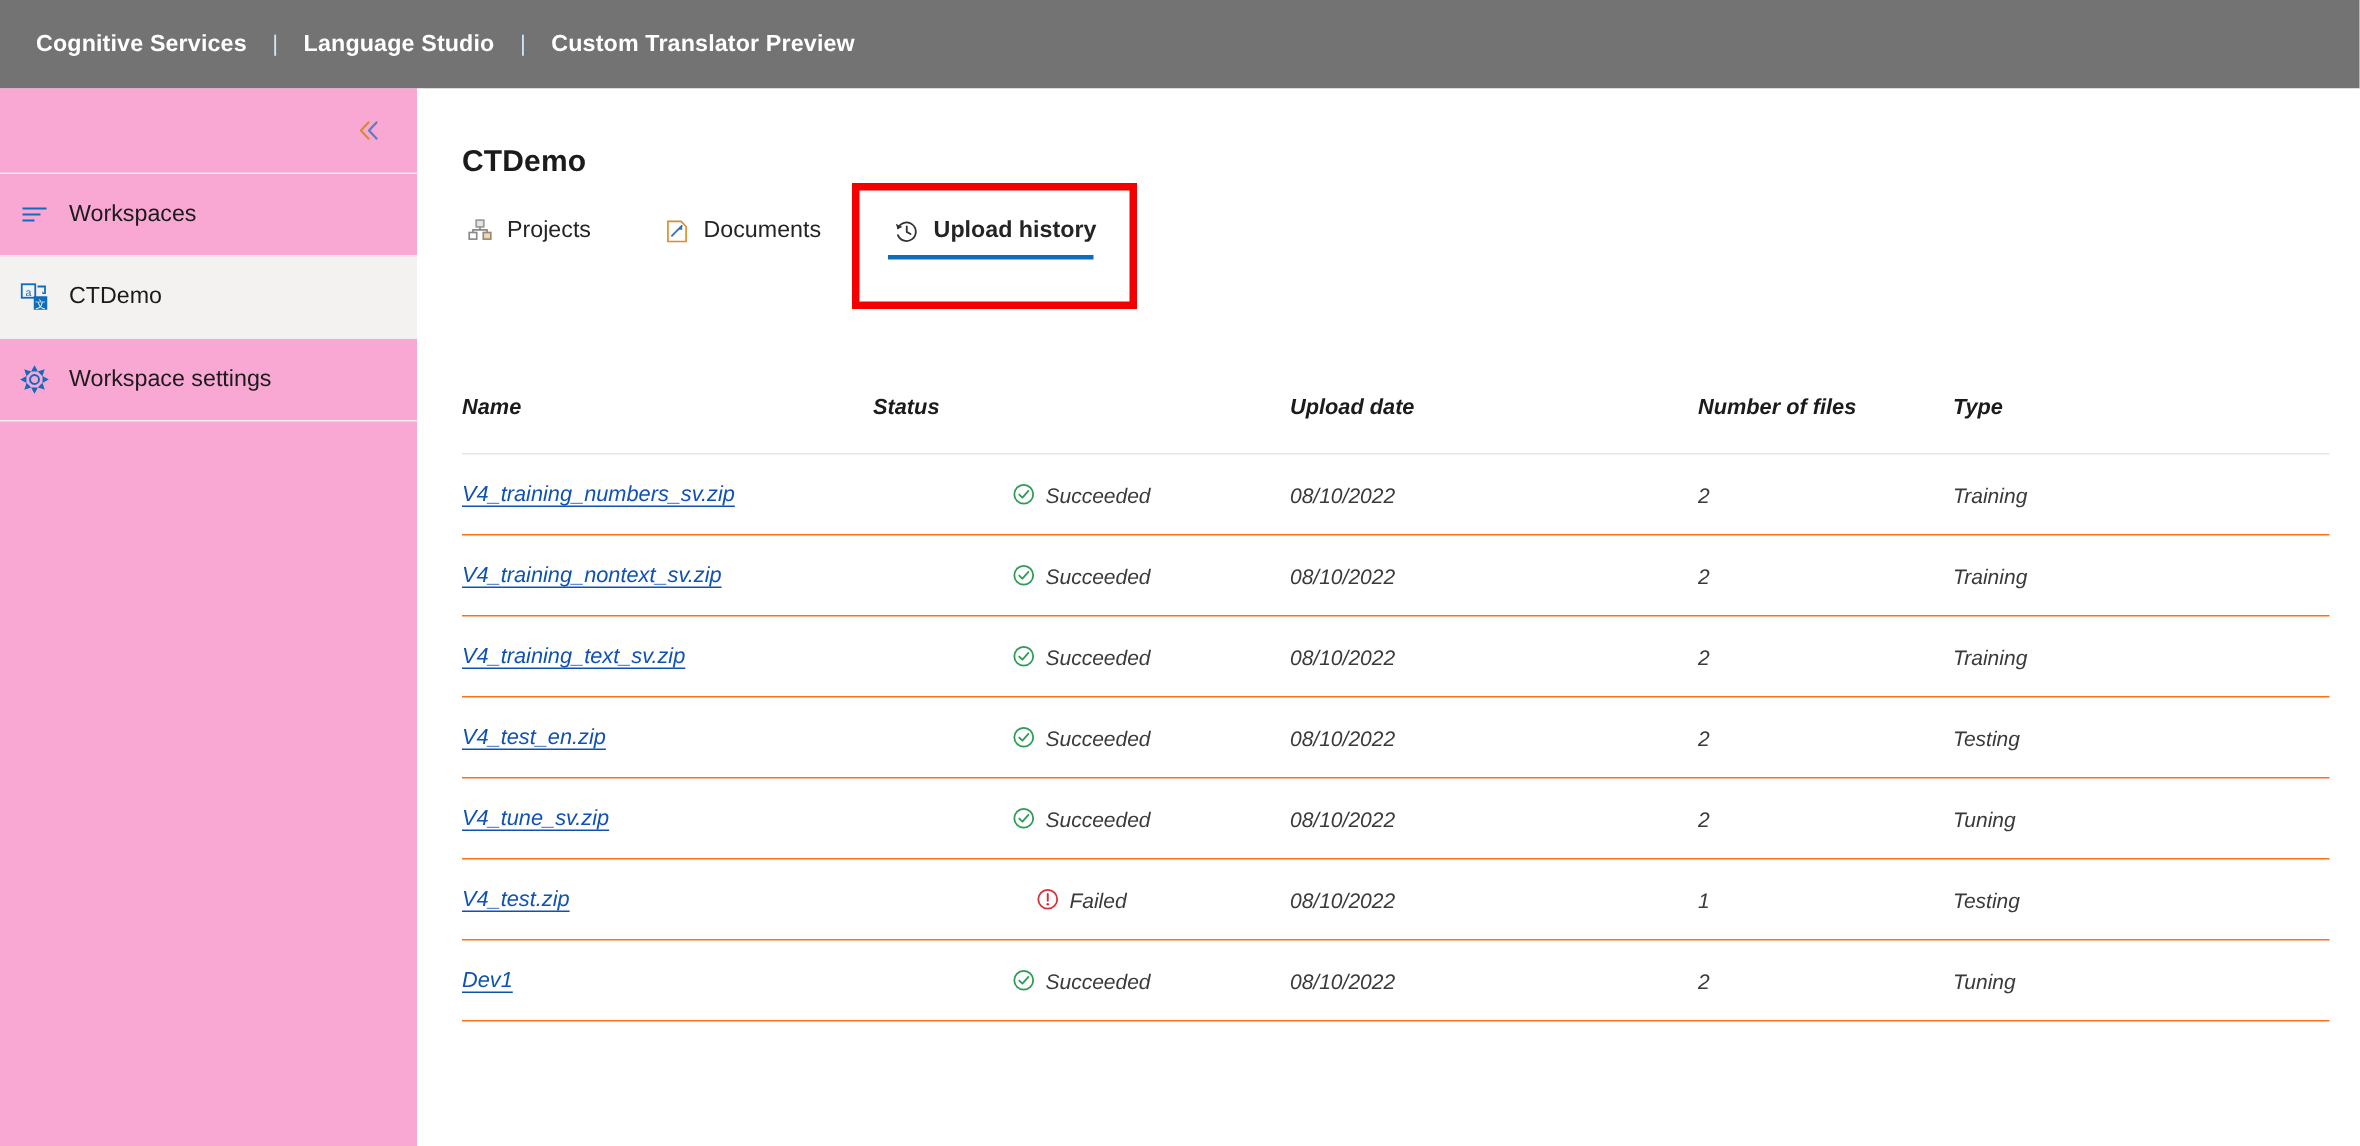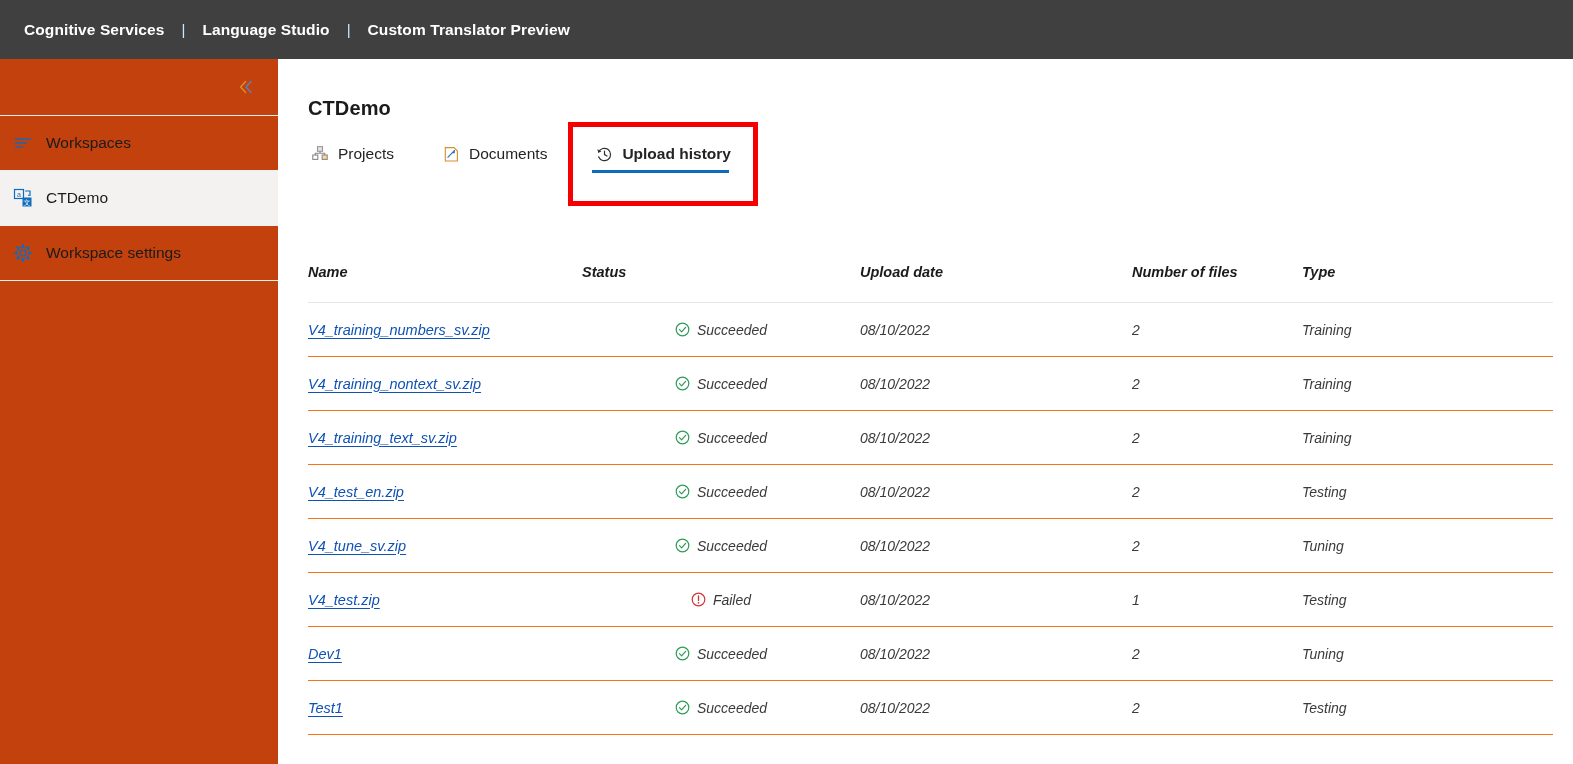--- a/index.html
+++ b/index.html
@@ -12,21 +12,21 @@
     font-family: "Liberation Sans", sans-serif;
     -webkit-font-smoothing: antialiased;
   }
 
   
   #top-bar {
     position: absolute;
     left: 0; top: 0;
     width: 1573px;
     height: 59px;
-    background: #404040;
+    background: #737373;
     display: flex;
     align-items: center;
     padding-left: 24px;
   }
   .brand-link {
     color: #ffffff;
     font-size: 15.5px;
     font-weight: 600;
     letter-spacing: .1px;
     white-space: nowrap;
@@ -39,21 +39,21 @@
     margin: 0 17px;
     user-select: none;
   }
 
   
   #sidebar {
     position: absolute;
     left: 0; top: 59px;
     width: 282px;
     height: 705px;
-    background: #c2410c;
+    background: #f9a8d4;
     border-right: 1px solid #e1e1e1;
   }
   #sidebar-collapse-row {
     height: 57px;
     display: flex;
     align-items: center;
     justify-content: flex-end;
     padding-right: 26px;
     border-bottom: 1px solid #ededed;
   }
@@ -431,33 +431,16 @@
                   <path d="M4.5 7.7 L6.6 9.8 L10.6 5.3" fill="none" stroke="#2e9b57" stroke-width="1.2" stroke-linecap="round" stroke-linejoin="round"></path>
                 </svg>
               </span>
               <span class="status-text">Succeeded</span>
             </div>
           </td>
           <td>08/10/2022</td>
           <td>2</td>
           <td>Tuning</td>
         </tr>
-        <tr>
-          <td><span class="file-link">Test1</span></td>
-          <td>
-            <div class="status-cell">
-              <span class="status-ico">
-                <svg width="15" height="15" viewBox="0 0 15 15">
-                  <circle cx="7.5" cy="7.5" r="6.3" fill="none" stroke="#2e9b57" stroke-width="1.2"></circle>
-                  <path d="M4.5 7.7 L6.6 9.8 L10.6 5.3" fill="none" stroke="#2e9b57" stroke-width="1.2" stroke-linecap="round" stroke-linejoin="round"></path>
-                </svg>
-              </span>
-              <span class="status-text">Succeeded</span>
-            </div>
-          </td>
-          <td>08/10/2022</td>
-          <td>2</td>
-          <td>Testing</td>
-        </tr>
       </tbody>
   </table>
 
 </div>
 
 </body></html>

